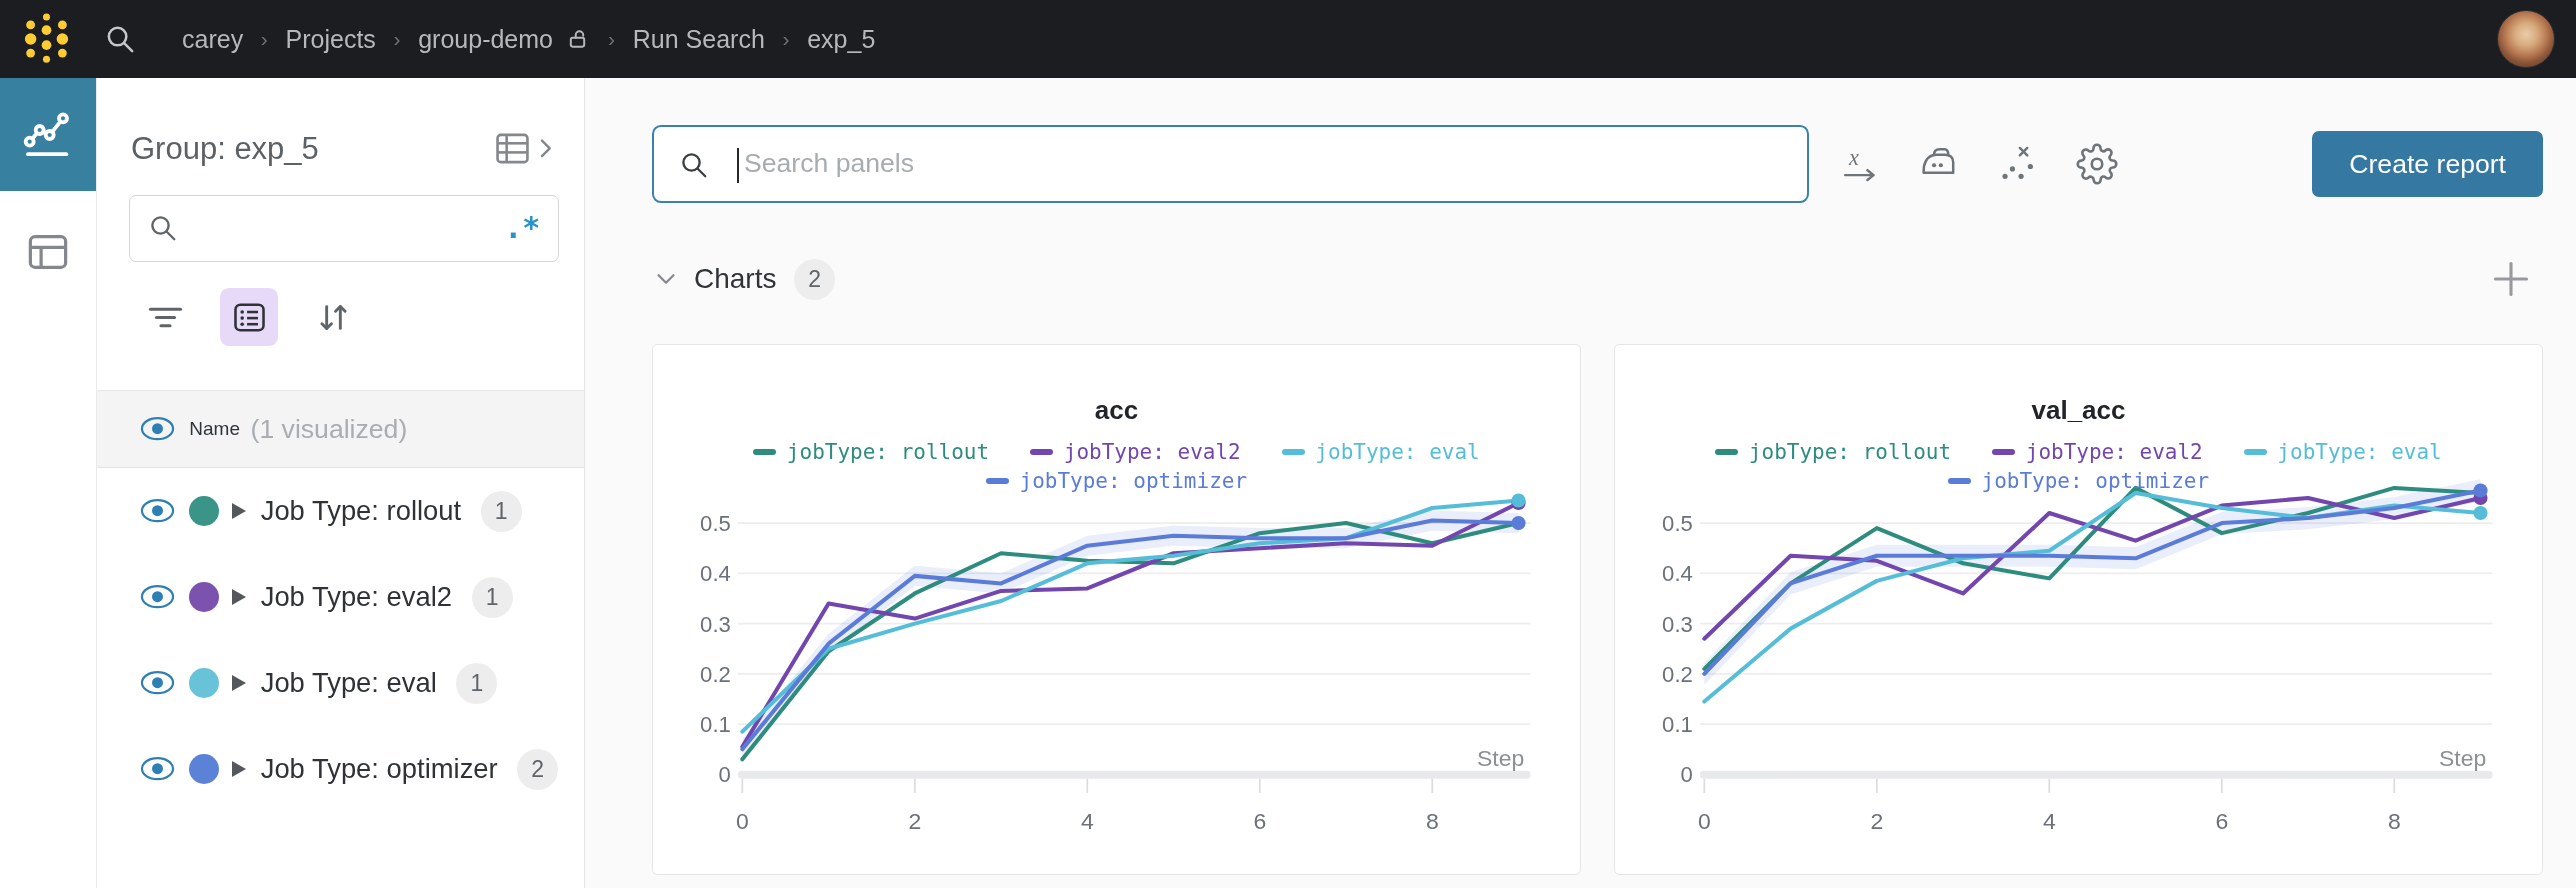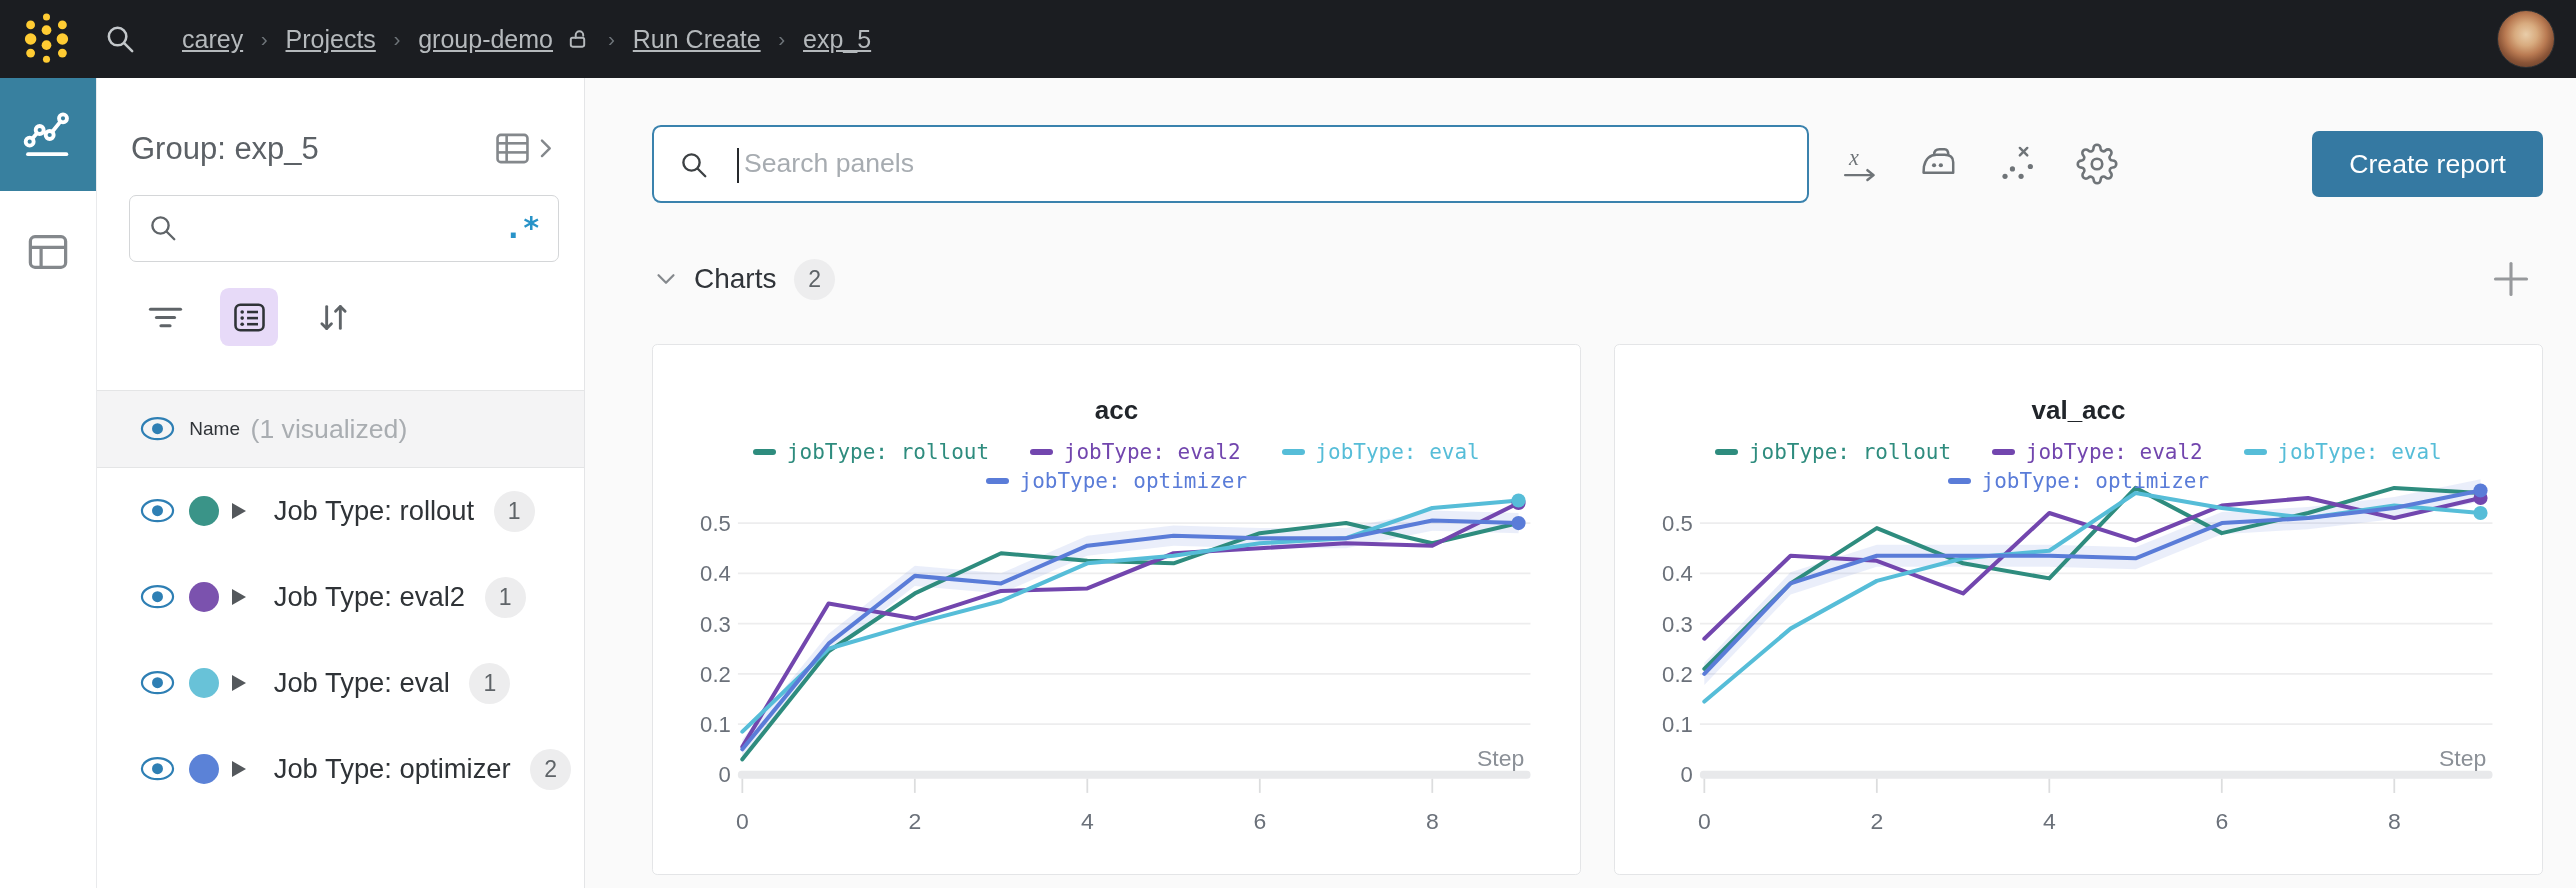--- a/index.html
+++ b/index.html
@@ -4,21 +4,21 @@
 <style>
   * { margin:0; padding:0; box-sizing:border-box; }
   body { background:#fafafa; font-family:"Liberation Sans", sans-serif; }
   .app { position:relative; width:2576px; height:889px; display:flex; flex-direction:column; background:#fafafa; overflow:hidden; }
 
   
   .topnav { height:78px; flex:none; background:#1b1d21; display:flex; align-items:center; padding:0 21px 0 14px; }
   .logo { width:64px; height:64px; margin-right:25px; display:flex; align-items:center; justify-content:center; }
   .nav-search { margin-right:44px; display:flex; align-items:center; }
   .breadcrumb { display:flex; align-items:center; gap:17.7px; font-size:25px; color:#b5b9bc; }
-  .crumb { cursor:pointer; white-space:nowrap;text-decoration:underline; }
+  .crumb { cursor:pointer; white-space:nowrap; }
   .crumb-sep { color:#6f757a; font-size:21px; }
   .crumb-lock { display:flex; align-items:center; margin-left:-5.3px; }
   .avatar { margin-left:auto; width:58px; height:58px; border-radius:50%;
     background: radial-gradient(circle at 50% 42%, #e9cda9 0%, #d8ab7f 26%, #b97a52 48%, #8a5437 66%, #5f3c2a 88%, #4e3122 100%);
     border:0.9px solid #2c2f33; }
 
   
   .content { flex:1; display:flex; min-height:0; }
 
   
@@ -38,21 +38,21 @@
   .sb-filters { margin:26.6px 0 0 49px; display:flex; align-items:center; gap:35px; color:#5f6468; }
   .icon-plain-btn { display:flex; align-items:center; justify-content:center; cursor:pointer; }
   .list-btn { width:58px; height:58px; background:#e7daf8; border-radius:8.9px; color:#2f3337; }
   .sb-name-row { margin-top:44px; height:78px; flex:none; background:#f4f4f5; border-top:1.8px solid #e4e5e6; border-bottom:1.8px solid #e4e5e6; display:flex; align-items:center; padding-left:42px; }
   .sb-name-label { font-size:19px; color:#303439; margin-left:13.3px; }
   .sb-name-note { font-size:26.6px; color:#a9adb1; margin-left:10.6px; }
   .sb-runs { flex:1; overflow:hidden; }
   .run-row { height:86px; display:flex; align-items:center; padding-left:42px; cursor:pointer; }
   .run-dot { width:30px; height:30px; border-radius:50%; margin-left:13.3px; flex:none; }
   .run-caret { width:0; height:0; border-left:14px solid #54585c; border-top:8.9px solid transparent; border-bottom:8.9px solid transparent; margin-left:12.4px; flex:none; }
-  .run-label { font-size:27.4px; color:#2f3337; margin-left:28px; white-space:nowrap; }
+  .run-label { font-size:27.4px; color:#2f3337; margin-left:15px; white-space:nowrap; }
   .run-badge { margin-left:19.5px; min-width:41px; height:41px; padding:0 10.6px; border-radius:20.4px; background:#ededee; color:#5f6468; font-size:23px; display:flex; align-items:center; justify-content:center; }
 
   
   .main { flex:1; min-width:0; display:flex; flex-direction:column; padding:0 33px 0 67px; }
   .panel-bar { margin-top:47px; display:flex; align-items:center; flex:none; }
   .panel-search { position:relative; width:1157px; height:78px; background:#fff; border:2.7px solid #3a82ad; border-radius:8.9px; flex:none; }
   .panel-search .mag { position:absolute; left:25px; top:23px; color:#3c4043; }
   .panel-search .caret-bar { position:absolute; left:83px; top:21px; width:1.8px; height:35px; background:#26292c; }
   .panel-search input { position:absolute; left:90px; top:0; width:1142px; height:73px; border:none; outline:none; font-size:26.6px; background:transparent; font-family:"Liberation Sans",sans-serif; color:#33373b; }
   .panel-search input::placeholder { color:#a7acb1; }
@@ -106,21 +106,21 @@
         <span class="crumb">Projects</span>
         <span class="crumb-sep">›</span>
         <span class="crumb">group-demo</span>
         <span class="crumb-lock">
           <svg width="25" height="25" viewBox="0 0 28 28" fill="none" stroke="#b5b9bc" stroke-width="2.2" stroke-linecap="round">
     <rect x="6.5" y="12" width="15" height="10" rx="2"></rect>
     <path d="M12 12 v-3 a4.2 4.2 0 0 1 8.4 0 v0.8"></path>
   </svg>
         </span>
         <span class="crumb-sep">›</span>
-        <span class="crumb">Run Create</span>
+        <span class="crumb">Run Search</span>
         <span class="crumb-sep">›</span>
         <span class="crumb">exp_5</span>
       </nav>
     <div class="avatar" title=""></div>
   </header>
 
   <div class="content">
 
     <nav class="rail">
       <div class="rail-item active">

